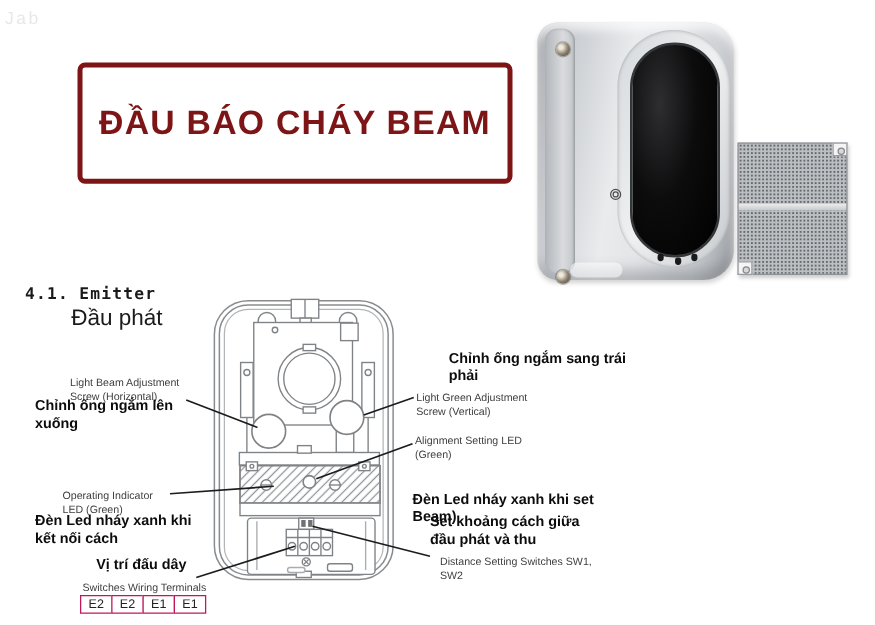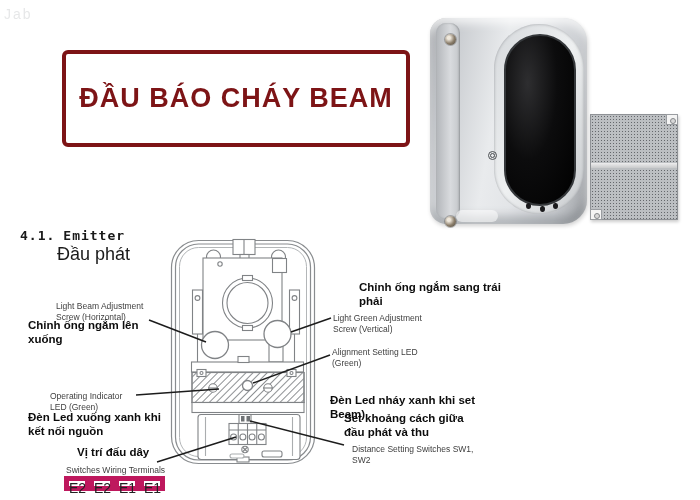--- a/index.html
+++ b/index.html
@@ -96,22 +96,22 @@
   .section-line2{margin-left:37px;margin-top:1px;font-size:18px;color:#1a1a1a;}
 
   
   .cap-en{font-size:8.5px;line-height:1.25;color:#3e3e3e;}
   .cap-vi{font-size:11.5px;line-height:1.18;font-weight:bold;color:#0c0c0c;}
   .nowrap{white-space:nowrap;}
 
   
   .terminal-row{left:64px;top:476px;display:flex;}
   .terminal-cell{
-    width:26px;height:15px;box-sizing:border-box;border:5px solid #be185d;margin-left:-1px;
-    font-size:14px;line-height:14px;text-align:center;color:#222;background:#fff;
+    width:26px;height:15px;box-sizing:border-box;border:1px solid #be185d;margin-left:-1px;
+    font-size:10px;line-height:14px;text-align:center;color:#222;background:#fff;
   }
   .terminal-cell:first-child{margin-left:0;}
 
   svg{position:absolute;left:0;top:0;pointer-events:none;}
 </style>
 </head>
 <body>
 
 <div class="abs watermark">Jab</div>
 
@@ -236,21 +236,21 @@
     <line x1="291" y1="332" x2="331" y2="318"></line>
     <line x1="253" y1="383" x2="330" y2="355"></line>
     <line x1="250" y1="421" x2="344" y2="445"></line>
   </g>
 </svg>
 
 <div class="abs cap-en" style="left:56px;top:301px;width:98px;text-align:left;">Light Beam Adjustment Screw (Horizontal)</div>
 <div class="abs cap-vi" style="left:28px;top:319px;width:118px;">Chỉnh ống ngắm lên xuống</div>
 
 <div class="abs cap-en" style="left:50px;top:391px;width:85px;">Operating Indicator LED (Green)</div>
-<div class="abs cap-vi" style="left:28px;top:411px;width:138px;">Đèn Led xuống xanh khi kết nối nguồn</div>
+<div class="abs cap-vi" style="left:28px;top:411px;width:138px;">Đèn Led nháy xanh khi kết nối cách</div>
 
 <div class="abs cap-vi nowrap" style="left:77px;top:446px;">Vị trí đấu dây</div>
 <div class="abs cap-en nowrap" style="left:66px;top:465px;">Switches Wiring Terminals</div>
 
 <div class="abs terminal-row">
   <div class="terminal-cell">E2</div>
   <div class="terminal-cell">E2</div>
   <div class="terminal-cell">E1</div>
   <div class="terminal-cell">E1</div>
 </div>

